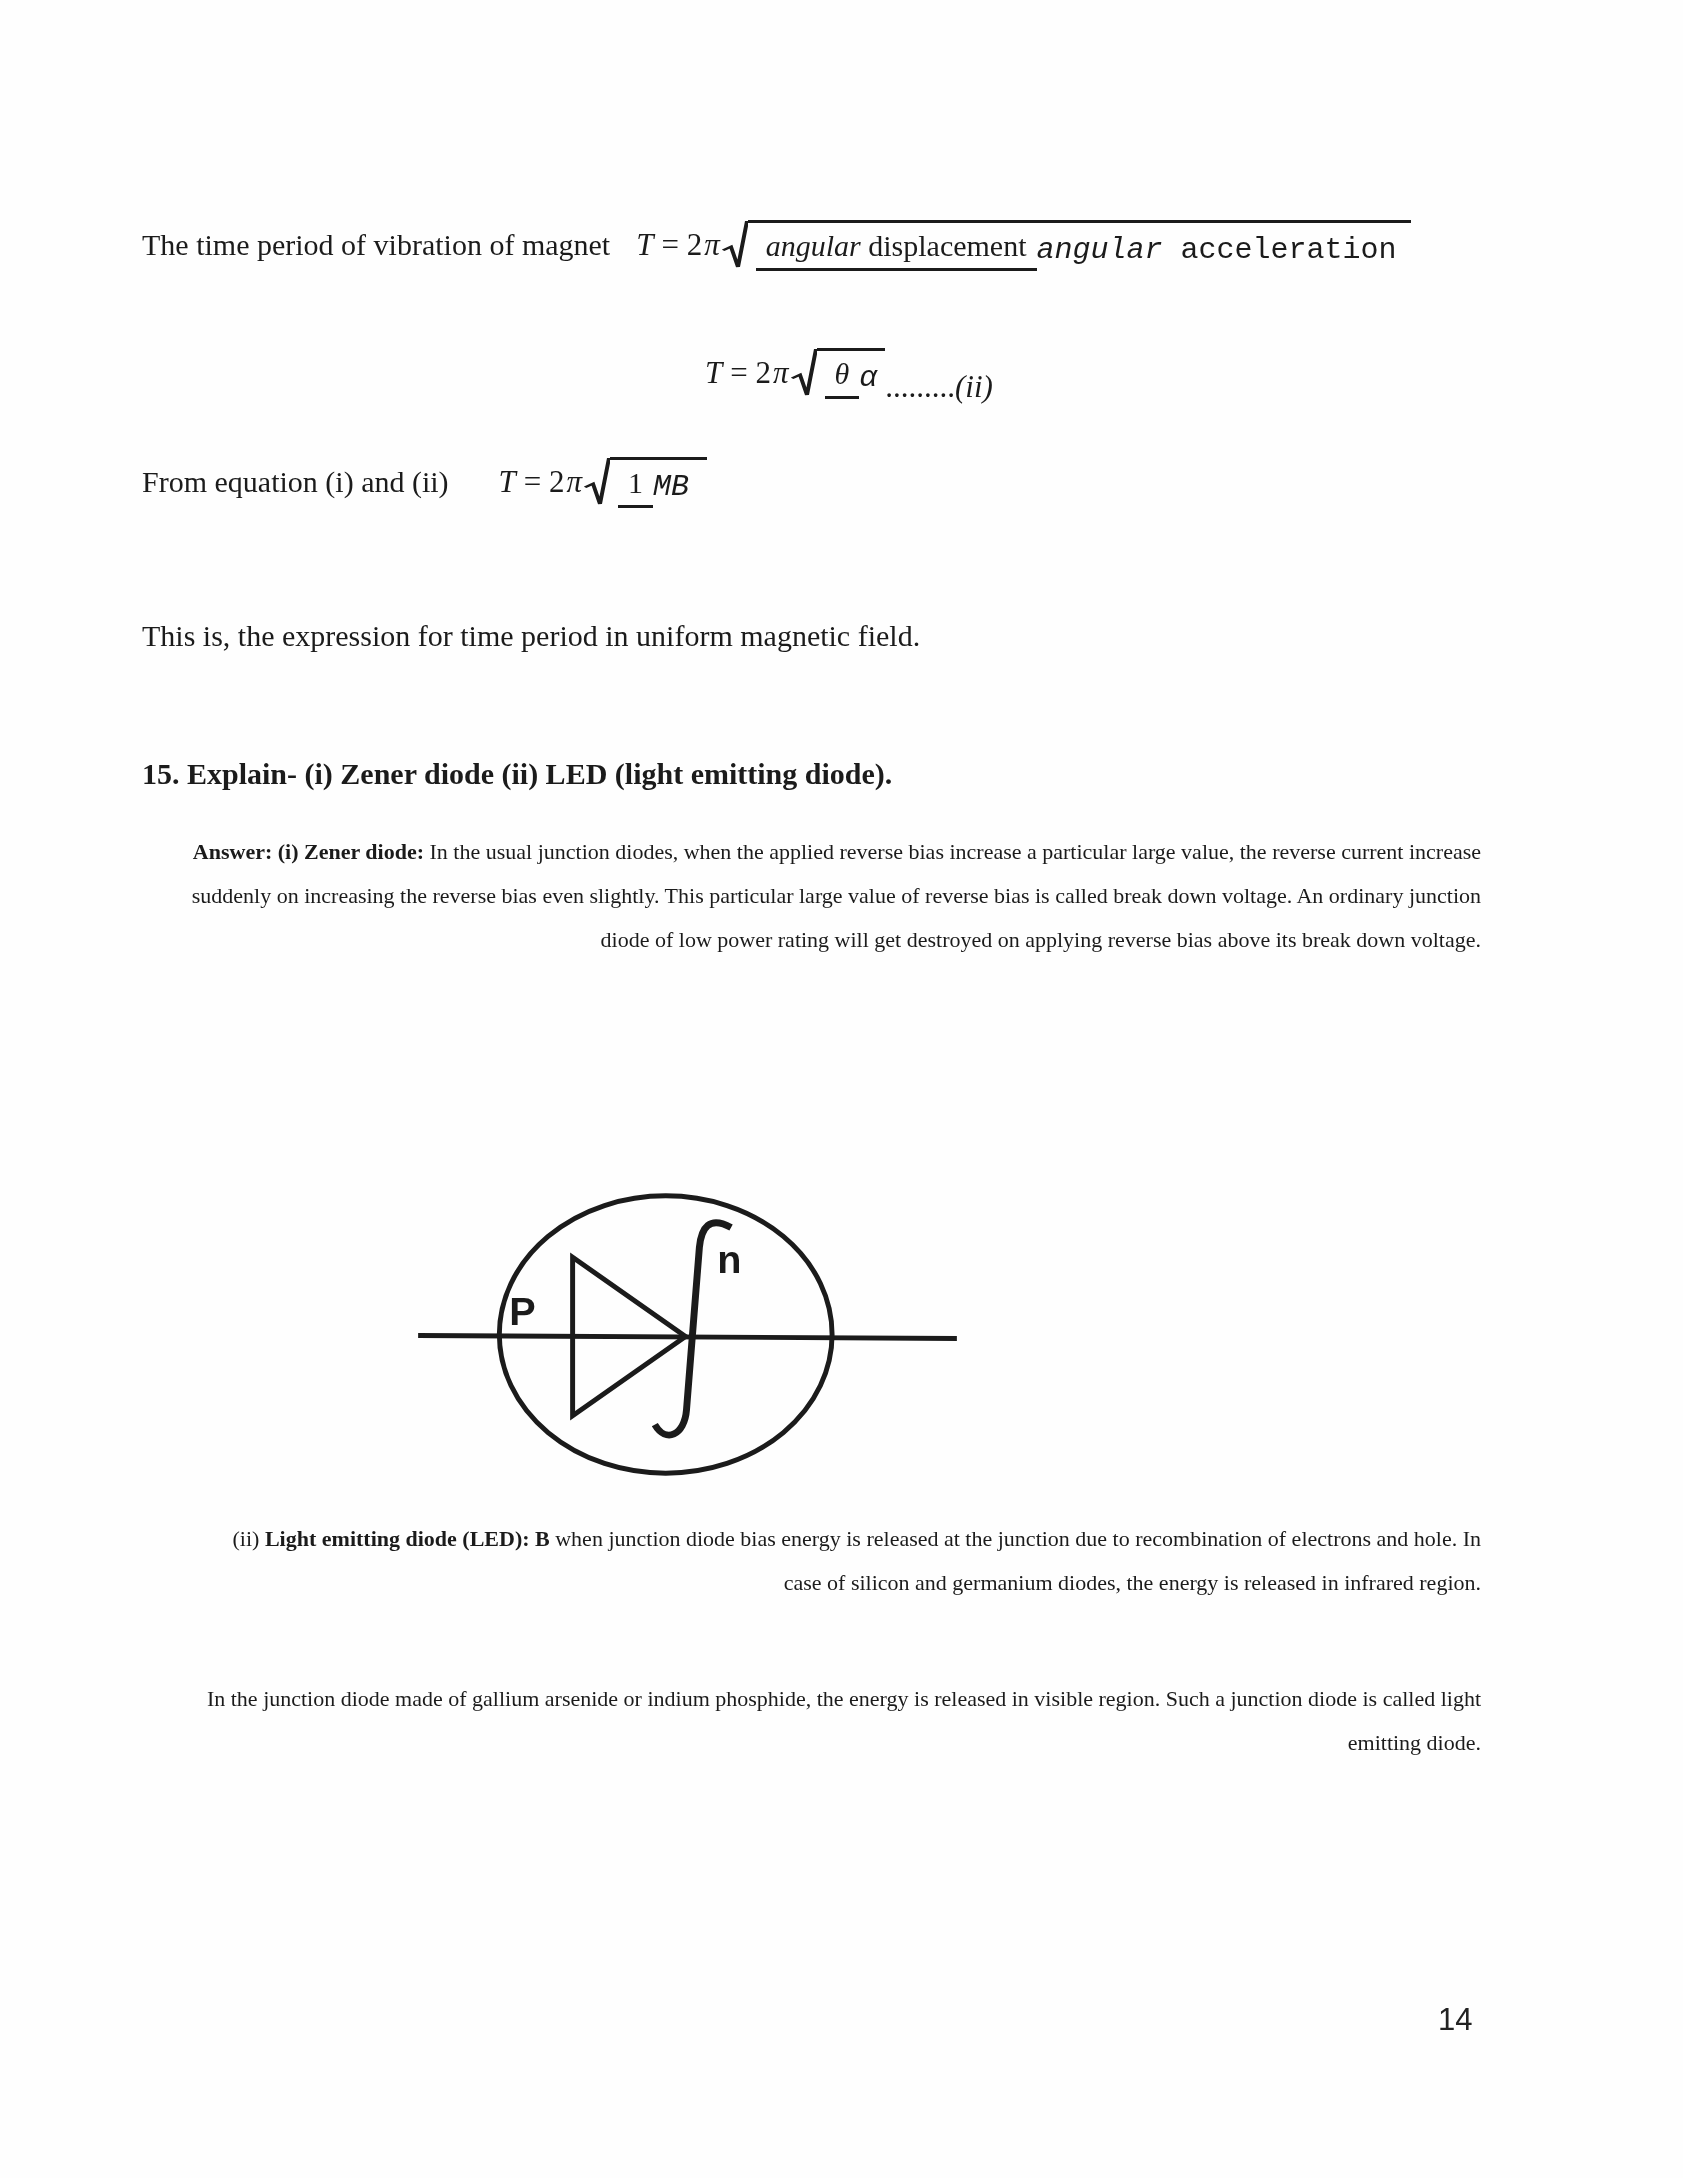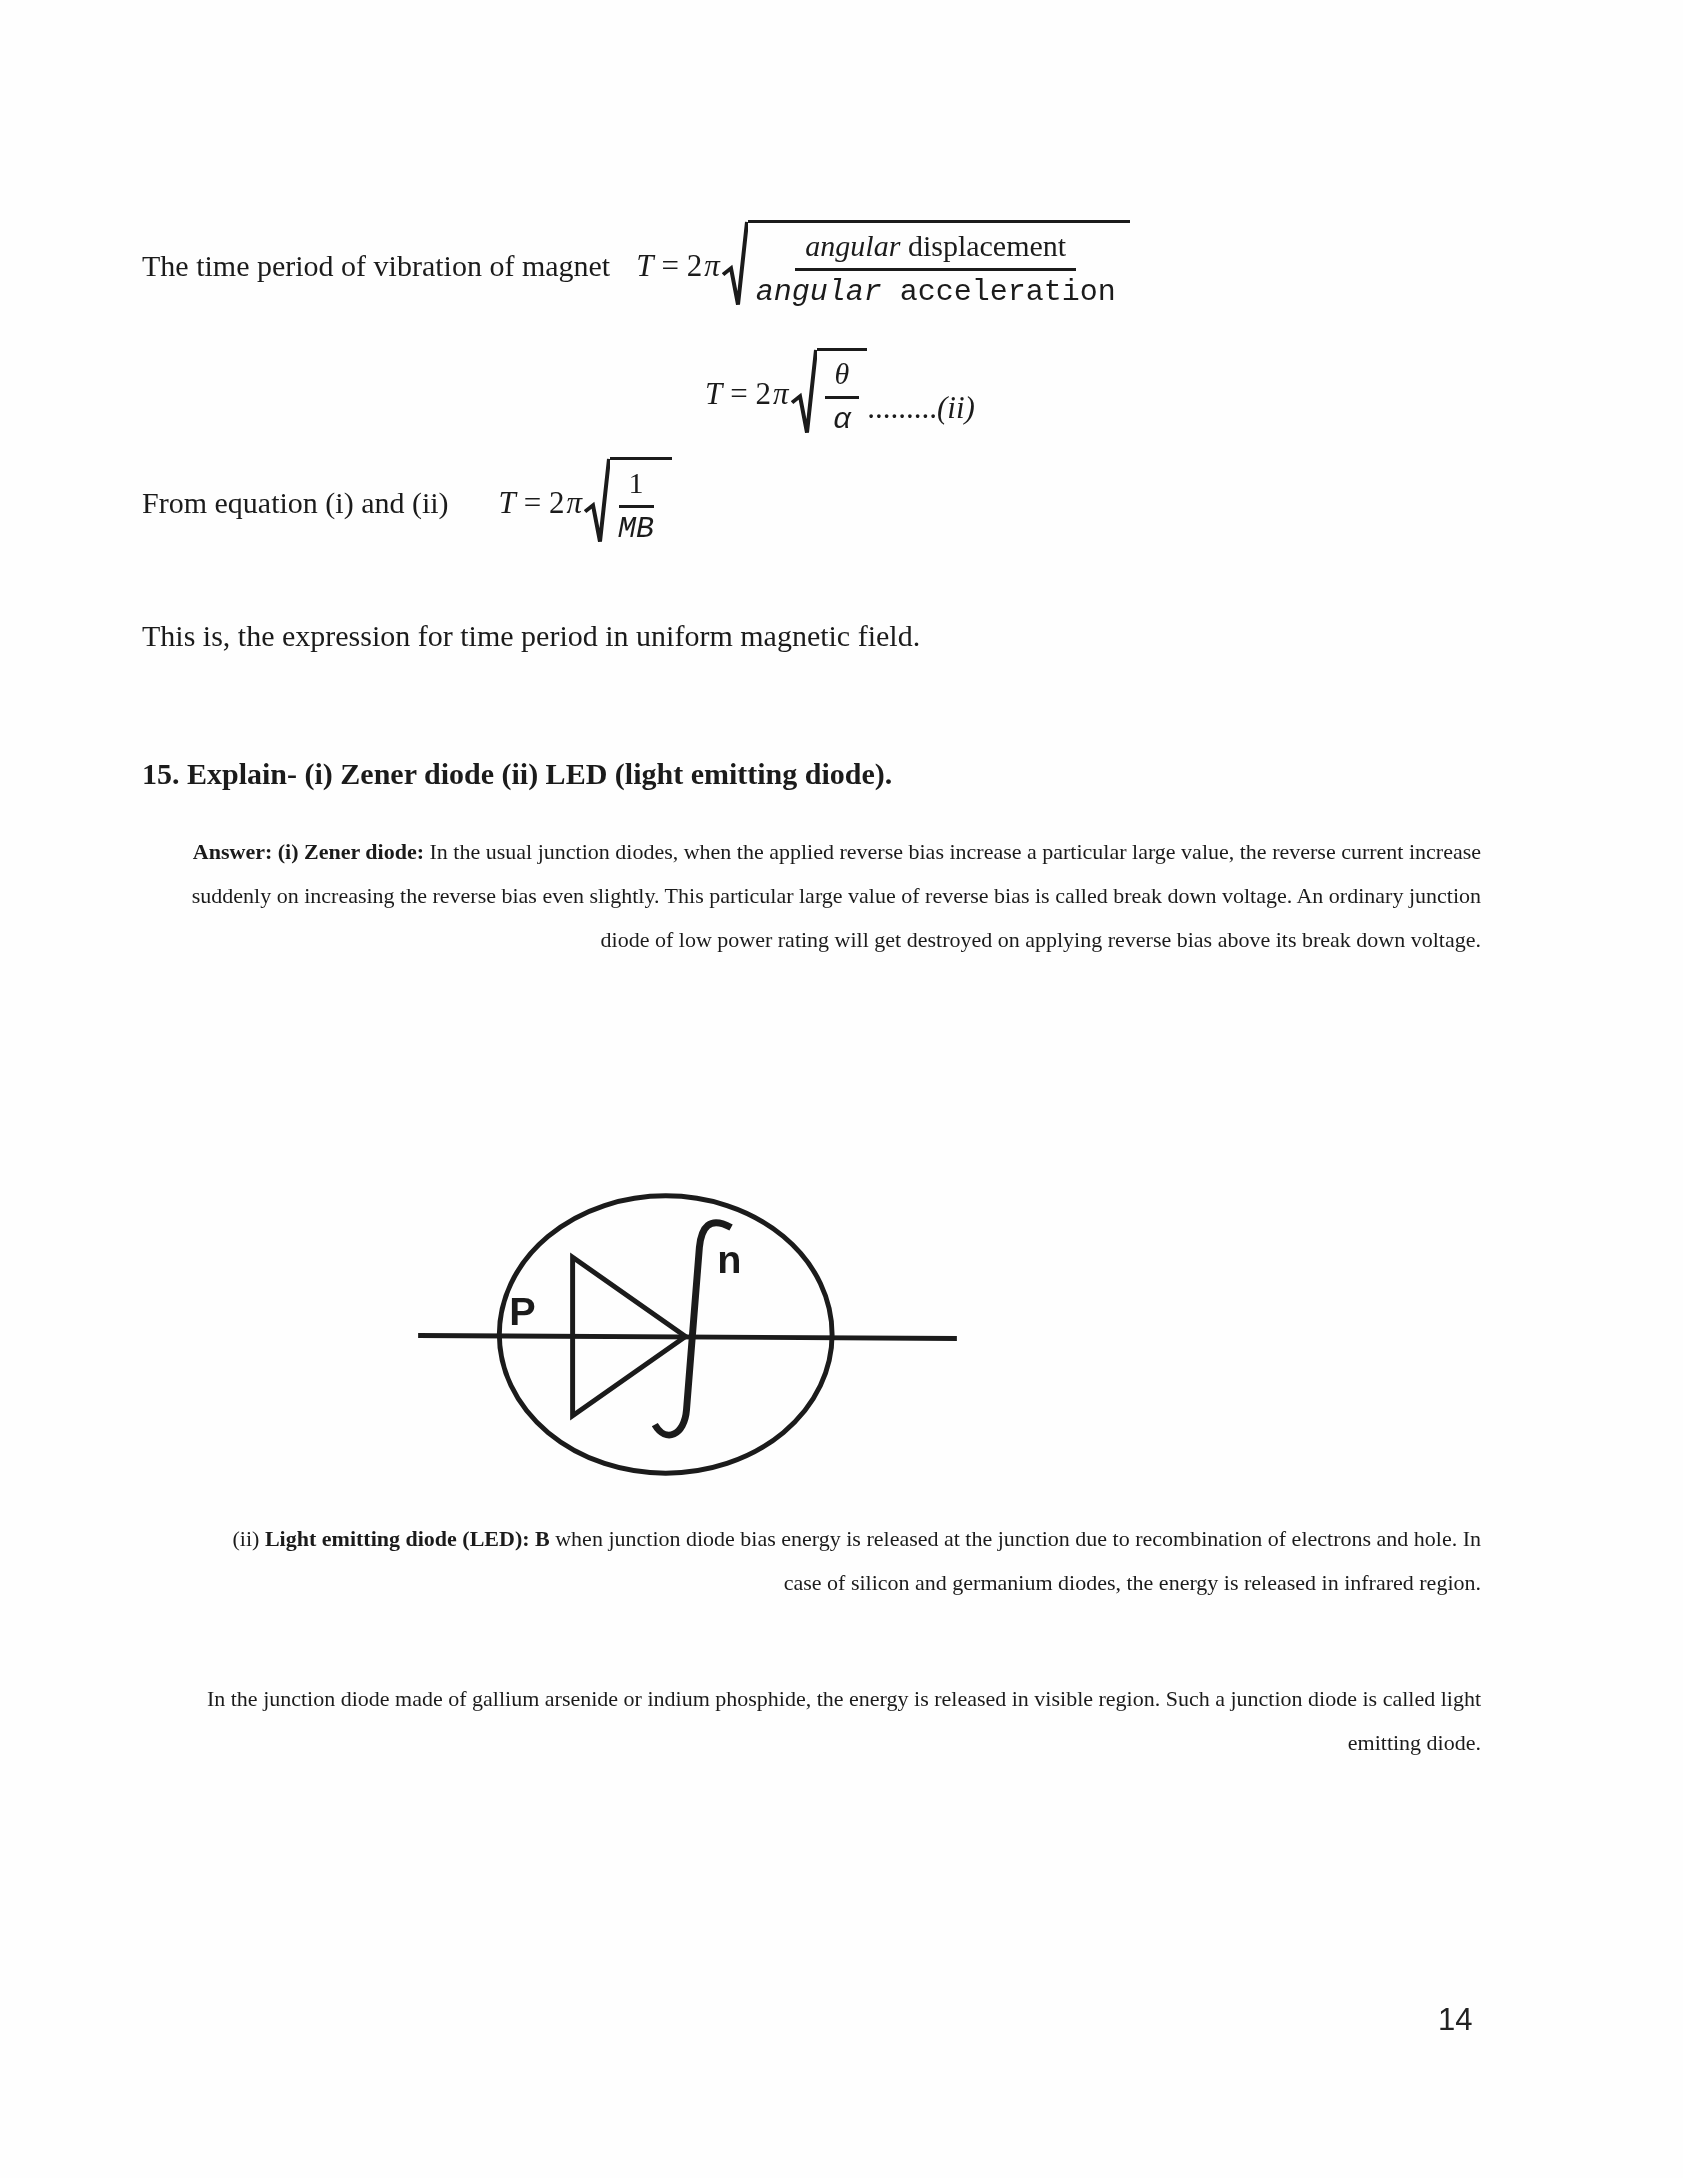--- a/index.html
+++ b/index.html
@@ -17,21 +17,21 @@
   .formula { display:inline-flex; align-items:center; font-size:31px; white-space:nowrap; }
   .formula .lhs { font-style:italic; margin-right:8px; }
   .formula .eq { margin-right:2px; }
   .formula .pi { font-style:italic; margin-right:2px; }
   .sqrt { position:relative; display:inline-block; }
   .radsign { position:absolute; left:0; top:0; width:26px; height:100%; }
   .radicand {
     display:inline-block; margin-left:26px; border-top:3px solid #1b1b1b;
     padding:4px 14px 0 8px;
   }
-  .frac { display:inline-flex; flex-direction:column; align-items:center;text-align:center; }
+  .frac { display:inline-flex; flex-direction:row; align-items:center;text-align:center; }
   .fnum { border-bottom:3px solid #1b1b1b; padding:0 10px 3px 10px; line-height:1.25; }
   .fden { padding-top:3px; line-height:1.25;font-family:Liberation Mono, monospace; }
   .tail { display:inline-block; transform:translateY(14px); }
   .gap { display:inline-block; width:50px; }
 
   
   .diagram-svg text { font-family:"Liberation Sans", sans-serif; font-weight:bold; fill:#1b1b1b; }
 
   .pagenum { font-family:Liberation Sans, sans-serif; font-size:31px; color:#222; }
 </style>

